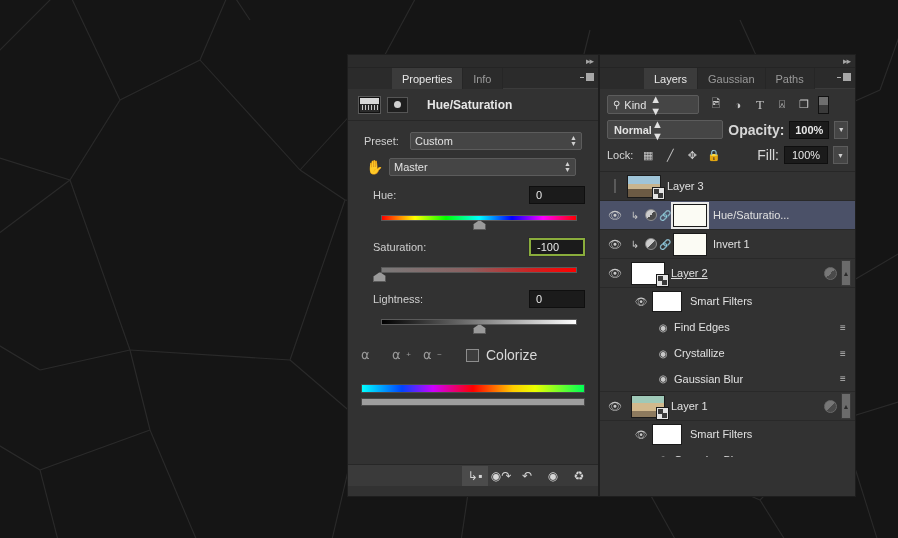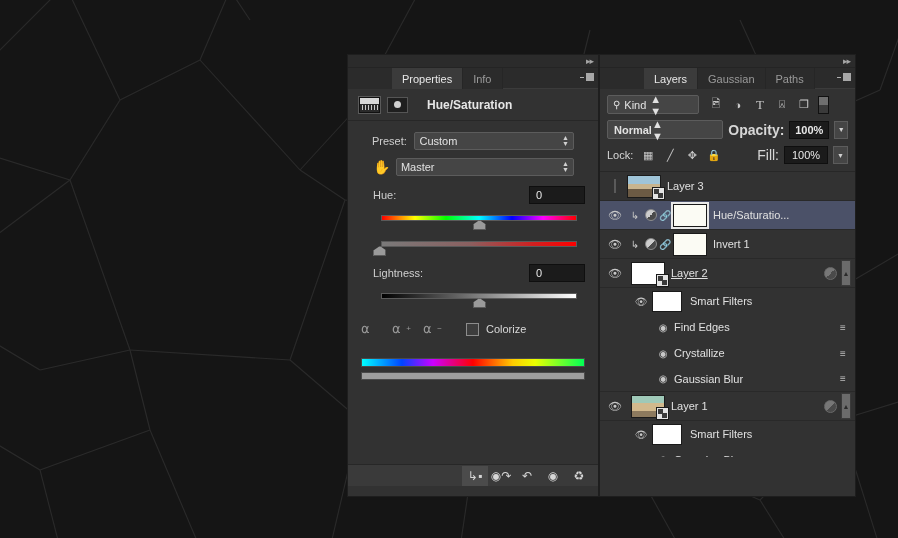--- a/index.html
+++ b/index.html
@@ -113,21 +113,21 @@
   .ico-mask-props::after {
     content: ""; width: 7px; height: 7px; border-radius: 50%;
     background: #cfcfcf;
   }
   .prop-title-text {
     font-size: 12px; font-weight: bold; color: #e6e6e6; margin-left: 12px;
   }
 
   .row {
     display: flex; align-items: center;
-    padding: 0 24px;
+    padding: 0 16px;
     margin-top: 11px;
   }
   .row-label {
     font-size: 11px; color: #cfcfcf;
   }
   .select {
     background: #454545;
     border: 1px solid #5c5c5c;
     border-radius: 2px;
     height: 18px;
@@ -217,21 +217,21 @@
   }
   .colorize-wrap {
     display: flex; align-items: center; gap: 7px;
     margin-left: 12px;
   }
   .checkbox {
     width: 13px; height: 13px;
     background: #3d3d3d;
     border: 1px solid #8d8d8d;
   }
-  .colorize-label { font-size: 11px; color: #d8d8d8; }
+  .colorize-label { font-size: 14px; color: #d8d8d8; }
 
   .hue-bars { padding: 0 13px; margin-top: 20px; }
   .bar-top {
     height: 9px;
     background: linear-gradient(to right,
       #00ffff 0%, #0044ff 18%, #cc00ff 32%,
       #ff0000 50%, #ffcc00 68%, #eaff00 78%, #00ff55 100%);
     border: 1px solid #4a4a4a;
   }
   .bar-bottom {
@@ -520,20 +520,26 @@
           <span>0</span>
         </div>
       </div>
       <div class="track-wrap">
         <div class="track hue"></div>
         <div class="thumb" style="left:50%"></div>
       </div>
     </div>
 
     <div class="slider-block">
+      <div class="slider-head">
+        <span class="lbl">Saturation:</span>
+        <div class="numbox highlight">
+          <span>-100</span>
+        </div>
+      </div>
       <div class="track-wrap">
         <div class="track sat"></div>
         <div class="thumb" style="left:3%"></div>
       </div>
     </div>
 
     <div class="slider-block">
       <div class="slider-head">
         <span class="lbl">Lightness:</span>
         <div class="numbox">

